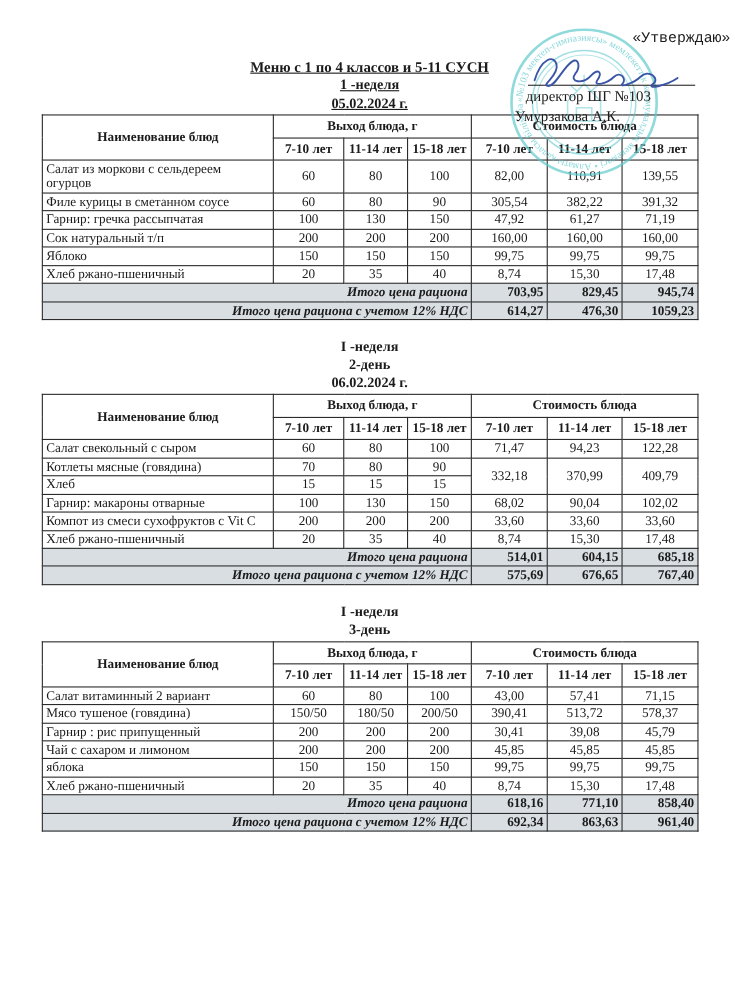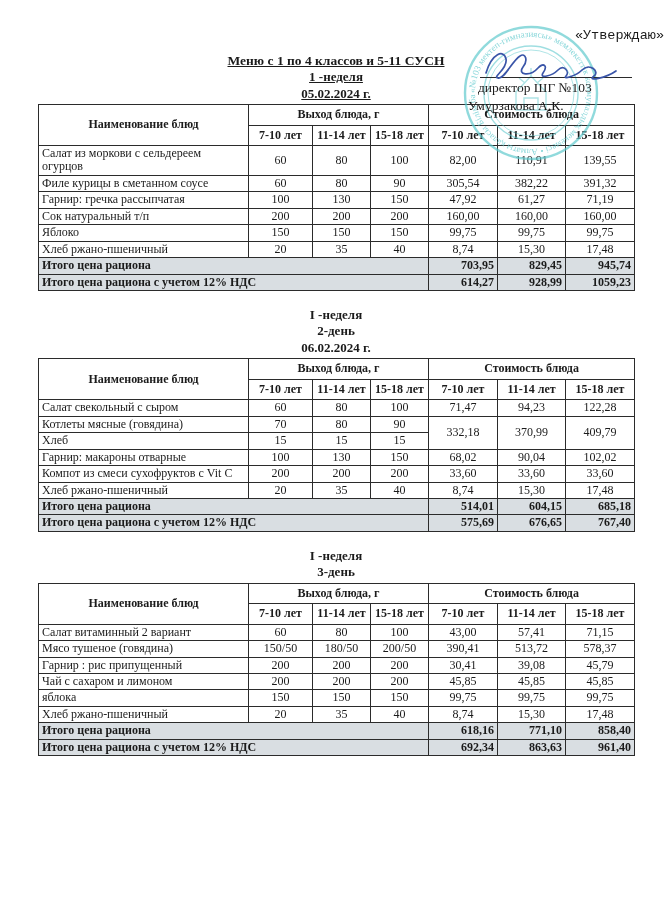--- a/index.html
+++ b/index.html
@@ -29,21 +29,21 @@
     border:1.6px solid var(--border,#2b2b2b);
   }
   table.menu th, table.menu td{
     border:1px solid var(--border,#2b2b2b);
     font-size:12px;line-height:1.12;padding:1px 3px;vertical-align:middle;
   }
   table.menu th{font-weight:bold;text-align:center;padding:3px 2px;}
   td.name{text-align:left;padding-left:5px;}
   td.num{text-align:center;}
   tr.total td{background:var(--totalbg,#d9dee2);font-weight:bold;}
-  td.total-label{text-align:left;padding-left:6px;}
+  td.total-label{font-style:italic;text-align:right;padding-left:6px;}
   td.total-val{text-align:right;padding-right:4px;}
 </style>
 </head>
 <body>
 
 <div class="page">
 
   <svg class="stamp" width="150" height="150" viewBox="0 0 150 150">
     <circle cx="75" cy="75" r="66" fill="none" stroke="var(--stamp,#5cc8cc)" stroke-width="2.4" opacity=".75"></circle>
     <circle cx="75" cy="75" r="47" fill="none" stroke="var(--stamp,#5cc8cc)" stroke-width="1.4" opacity=".65"></circle>
@@ -162,21 +162,21 @@
         </tr>
         <tr class="total">
           <td class="total-label" colspan="4">Итого цена рациона</td>
           <td class="total-val">703,95</td>
           <td class="total-val">829,45</td>
           <td class="total-val">945,74</td>
         </tr>
         <tr class="total">
           <td class="total-label" colspan="4">Итого цена рациона с учетом 12% НДС</td>
           <td class="total-val">614,27</td>
-          <td class="total-val">928,99</td>
+          <td class="total-val">476,30</td>
           <td class="total-val">1059,23</td>
         </tr>
       </tbody>
   </table>
 
   <div class="title-block" id="title-2">
     <div>I -неделя</div>
     <div>2-день</div>
     <div>06.02.2024 г.</div>
   </div>

